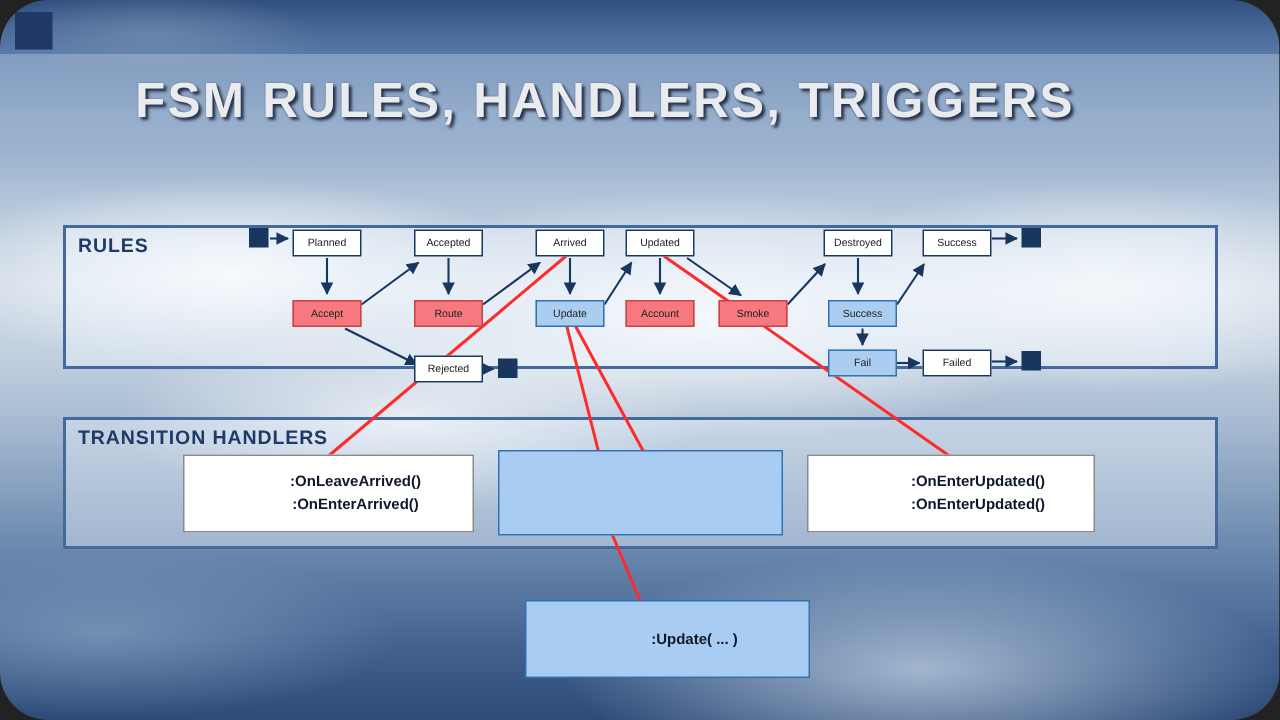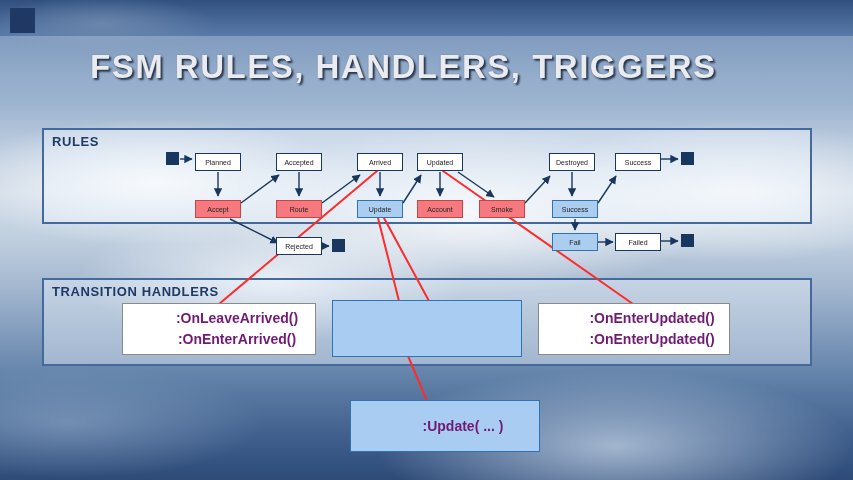--- a/index.html
+++ b/index.html
@@ -1,18 +1,19 @@
 <!DOCTYPE html>
 <html><head>
 <meta charset="utf-8">
 <style>
   html,body{margin:0;padding:0;background:#222;}
   .slide{
     position:relative;width:853px;height:480px;overflow:hidden;
     font-family:"Liberation Sans",sans-serif;
+    border-radius:32px;
   }
   
   .sky{
     position:absolute;inset:0;z-index:0;
     background:
       radial-gradient(ellipse 160px 40px at 12% 5%, rgba(120,145,180,0.7), rgba(255,255,255,0) 70%),
       radial-gradient(ellipse 300px 90px at 18% 38%, rgba(255,255,255,0.95), rgba(255,255,255,0) 70%),
       radial-gradient(ellipse 360px 120px at 55% 44%, rgba(255,255,255,0.9), rgba(255,255,255,0) 70%),
       radial-gradient(ellipse 300px 100px at 86% 40%, rgba(255,255,255,0.85), rgba(255,255,255,0) 70%),
       radial-gradient(ellipse 280px 90px at 32% 58%, rgba(248,250,253,0.8), rgba(255,255,255,0) 70%),
@@ -31,21 +32,21 @@
     position:absolute;left:90px;top:48px;margin:0;z-index:2;
     font-size:33px;font-weight:bold;letter-spacing:1.5px;color:#e9ebee;
     text-shadow:2px 2px 2px rgba(15,25,45,0.8), 0 0 1px rgba(15,25,45,0.5);
   }
   
   .panel{
     position:absolute;left:42px;width:770px;z-index:1;box-sizing:border-box;
     background:rgba(238,245,252,0.42);
     border:2px solid #44699c;
   }
-  .rules-panel{top:128px;height:96px;}
+  .rules-panel{top:150px;height:96px;}
   .handlers-panel{top:278px;height:88px;}
   .events-panel{top:376px;height:86px;}
   .panel-label{
     font-size:13px;font-weight:bold;color:#1e3a66;letter-spacing:0.6px;
     padding:4px 0 0 8px;
   }
   
   svg.overlay{position:absolute;left:0;top:0;z-index:2;pointer-events:none;}
   
   .node{
@@ -56,21 +57,21 @@
   }
   .node.red{background:#f5797e;border-color:#c84343;}
   .node.blue{background:#aacdf0;border-color:#2e74b5;}
   .term{
     position:absolute;width:13px;height:13px;background:#17375e;z-index:3;
   }
   
   .hbox{
     position:absolute;z-index:3;box-sizing:border-box;
     display:flex;flex-direction:column;align-items:center;justify-content:center;
-    font-size:14px;font-weight:bold;color:#701a75;text-align:center;line-height:1.5;padding-left:36px;
+    font-size:10px;font-weight:bold;color:#0f172a;text-align:center;line-height:1.5;padding-left:36px;
   }
   .hbox.white{background:#ffffff;border:1px solid #8a8a8a;}
   .hbox.blue{background:#a9cdf2;border:1px solid #2e74b5;}
 </style>
 </head>
 <body>
 
 <div class="slide">
   <div class="sky"></div>
   <div class="title-band"></div>

